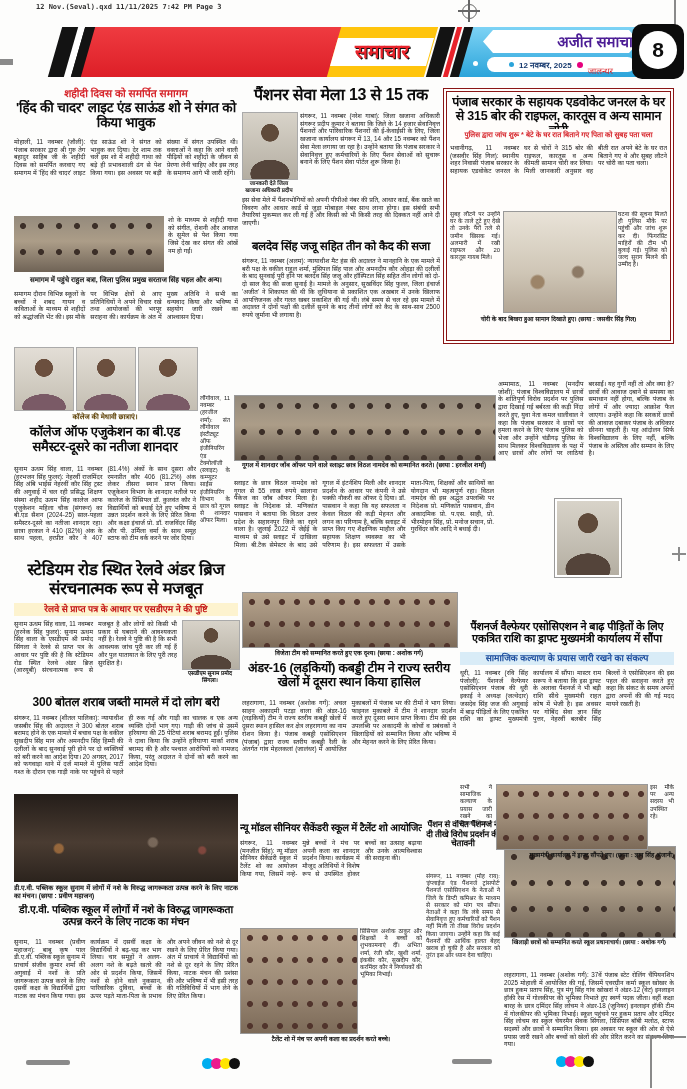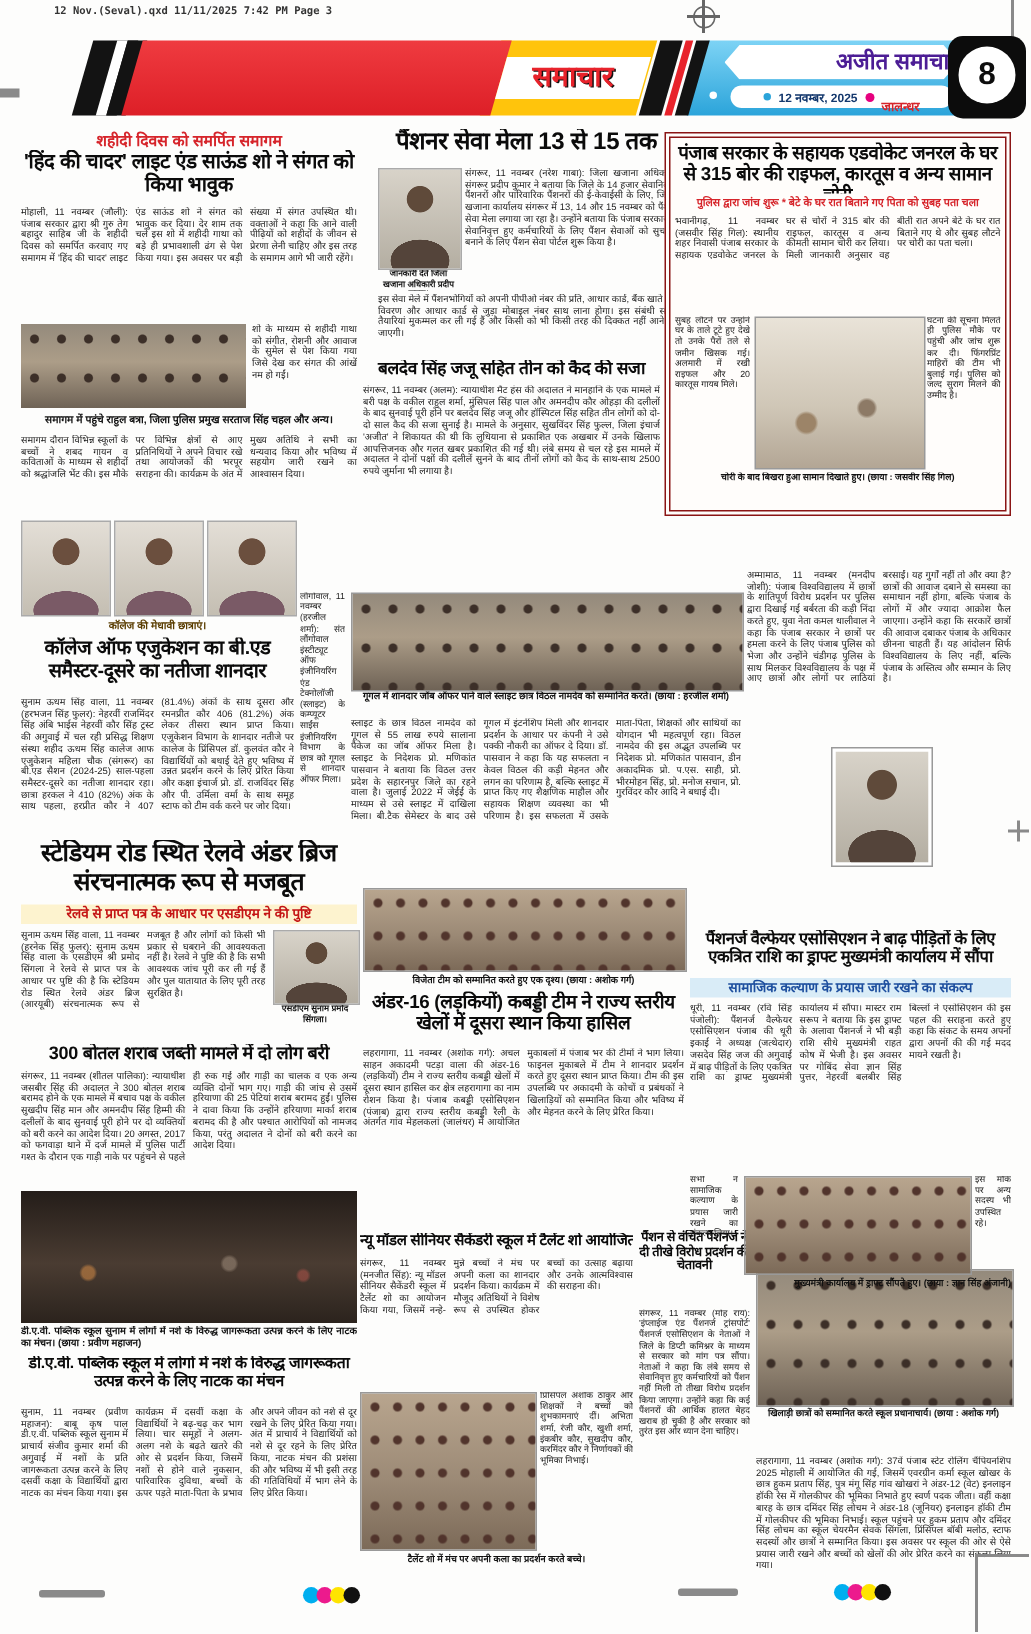--- a/index.html
+++ b/index.html
@@ -70,40 +70,40 @@
   <div class="abs skew" style="left:378px;top:0;width:15px;height:50px;background:#131313;"></div>
   <div class="abs skew" style="left:395px;top:0;width:5px;height:50px;background:#e8232b;"></div>
   <div class="abs skew" style="left:402px;top:0;width:9px;height:50px;background:#131313;"></div>
   <div class="abs" style="left:428px;top:3px;width:156px;height:23px;background:#fff;
               clip-path:polygon(10px 0,calc(100% - 10px) 0,100% 50%,calc(100% - 10px) 100%,10px 100%,0 50%);"></div>
   <div class="abs" style="left:428px;top:3px;width:156px;height:23px;font-size:15px;font-weight:900;color:#4c1d95;text-align:right;line-height:23px;">अजीत समाचार</div>
   <div class="abs" style="left:432px;top:30px;width:148px;height:15px;background:#fff;border-radius:8px;display:flex;align-items:center;justify-content:center;gap:5px;">
     <span class="dot" style="width:5px;height:5px;background:#2ba4da;"></span>
     <span style="font-size:8px;font-weight:700;color:#14386d;">12 नवम्बर, 2025</span>
     <span class="dot" style="width:6px;height:6px;background:#e6007e;"></span>
-    <span style="font-size:8.5px;font-weight:700;color:#d6252b;margin-top:11px;">जालन्धर</span>
+    <span style="font-size:8.5px;font-weight:400;color:#d6252b;margin-top:11px;">जालन्धर</span>
   </div>
   <span class="dot abs" style="left:418px;top:34px;width:5px;height:5px;background:#fff;"></span>
   <span class="dot abs" style="left:588px;top:34px;width:5px;height:5px;background:#fff;"></span>
   <div class="abs" style="left:577px;top:-3px;width:52px;height:55px;background:#0c0c0c;border-radius:10px;"></div>
   <div class="abs" style="left:584px;top:4px;width:38px;height:38px;background:#fff;border-radius:50%;"></div>
   <div class="abs" style="left:584px;top:4px;width:38px;height:38px;font-size:21px;font-weight:800;color:#0d0d0d;text-align:center;line-height:38px;">8</div>
 </div>
 
 <div class="abs" style="left:14px;top:86px;width:224px;height:258px;">
   <div class="kick" style="font-size:10.5px;height:13px;">शहीदी दिवस को समर्पित समागम</div>
   <div class="hl abs" style="left:0;top:14px;width:224px;height:36px;font-size:13.5px;">'हिंद की चादर' लाइट एंड साऊंड शो ने संगत को किया भावुक</div>
   <div class="bt c3 abs" style="left:0;top:52px;width:224px;height:76px;">मोहाली, 11 नवम्बर (जौली): पंजाब सरकार द्वारा श्री गुरु तेग बहादुर साहिब जी के शहीदी दिवस को समर्पित करवाए गए समागम में 'हिंद की चादर' लाइट एंड साऊंड शो ने संगत को भावुक कर दिया। देर शाम तक चले इस शो में शहीदी गाथा को बड़े ही प्रभावशाली ढंग से पेश किया गया। इस अवसर पर बड़ी संख्या में संगत उपस्थित थी। वक्ताओं ने कहा कि आने वाली पीढ़ियों को शहीदों के जीवन से प्रेरणा लेनी चाहिए और इस तरह के समागम आगे भी जारी रहेंगे।</div>
   <div class="ph ph-group" style="left:0;top:130px;width:150px;height:56px;"></div>
   <div class="bt abs" style="left:154px;top:130px;width:70px;height:56px;">शो के माध्यम से शहीदी गाथा को संगीत, रोशनी और आवाज के सुमेल से पेश किया गया जिसे देख कर संगत की आंखें नम हो गईं।</div>
   <div class="cap abs" style="left:0;top:189px;width:224px;height:14px;font-size:7px;text-align:center;">समागम में पहुंचे राहुल बत्रा, जिला पुलिस प्रमुख सरताज सिंह चहल और अन्य।</div>
   <div class="bt c3 abs" style="left:0;top:204px;width:224px;height:54px;">समागम दौरान विभिन्न स्कूलों के बच्चों ने शबद गायन व कविताओं के माध्यम से शहीदों को श्रद्धांजलि भेंट की। इस मौके पर विभिन्न क्षेत्रों से आए प्रतिनिधियों ने अपने विचार रखे तथा आयोजकों की भरपूर सराहना की। कार्यक्रम के अंत में मुख्य अतिथि ने सभी का धन्यवाद किया और भविष्य में सहयोग जारी रखने का आश्वासन दिया।</div>
 </div>
 
-<div class="abs" style="left:252px;top:86px;width:198px;height:152px;">
+<div class="abs" style="left:242px;top:86px;width:198px;height:152px;">
   <div class="hl" style="font-size:16px;height:24px;">पैंशनर सेवा मेला 13 से 15 तक</div>
   <div class="ph ph-portrait" style="left:0;top:26px;width:54px;height:66px;border:1px solid #aaa;"></div>
   <div class="cap abs" style="left:0;top:94px;width:54px;height:14px;font-size:5.6px;line-height:6.6px;text-align:center;">जानकारी देते जिला खजाना अधिकारी प्रदीप कुमार।</div>
   <div class="bt abs" style="left:58px;top:26px;width:140px;height:82px;">संगरूर, 11 नवम्बर (नरेश गाबा): जिला खजाना अधिकारी संगरूर प्रदीप कुमार ने बताया कि जिले के 14 हजार सेवानिवृत्त पैंशनरों और पारिवारिक पैंशनरों की ई-केवाईसी के लिए, जिला खजाना कार्यालय संगरूर में 13, 14 और 15 नवम्बर को पैंशन सेवा मेला लगाया जा रहा है। उन्होंने बताया कि पंजाब सरकार ने सेवानिवृत्त हुए कर्मचारियों के लिए पैंशन सेवाओं को सुचारू बनाने के लिए पैंशन सेवा पोर्टल शुरू किया है।</div>
   <div class="bt abs" style="left:0;top:110px;width:198px;height:42px;">इस सेवा मेले में पैंशनभोगियों को अपनी पीपीओ नंबर की प्रति, आधार कार्ड, बैंक खाते का विवरण और आधार कार्ड से जुड़ा मोबाइल नंबर साथ लाना होगा। इस संबंधी सभी तैयारियां मुकम्मल कर ली गई हैं और किसी को भी किसी तरह की दिक्कत नहीं आने दी जाएगी।</div>
 </div>
 
 <div class="abs" style="left:242px;top:240px;width:198px;height:104px;">
   <div class="hl" style="font-size:11.5px;height:15px;">बलदेव सिंह जजू सहित तीन को कैद की सजा</div>
   <div class="bt abs" style="left:0;top:17px;width:198px;height:87px;">संगरूर, 11 नवम्बर (अलम): न्यायाधीश मैट हंस की अदालत ने मानहानि के एक मामले में बरी पक्ष के वकील राहुल शर्मा, मुंसिपल सिंह पाल और अमनदीप कौर ओहड़ा की दलीलों के बाद सुनवाई पूरी होने पर बलदेव सिंह जजू और हॉस्पिटल सिंह सहित तीन लोगों को दो-दो साल कैद की सजा सुनाई है। मामले के अनुसार, सुखविंदर सिंह फुल्ल, जिला इंचार्ज 'अजीत' ने शिकायत की थी कि लुधियाना से प्रकाशित एक अखबार में उनके खिलाफ आपत्तिजनक और गलत खबर प्रकाशित की गई थी। लंबे समय से चल रहे इस मामले में अदालत ने दोनों पक्षों की दलीलें सुनने के बाद तीनों लोगों को कैद के साथ-साथ 2500 रुपये जुर्माना भी लगाया है।</div>

